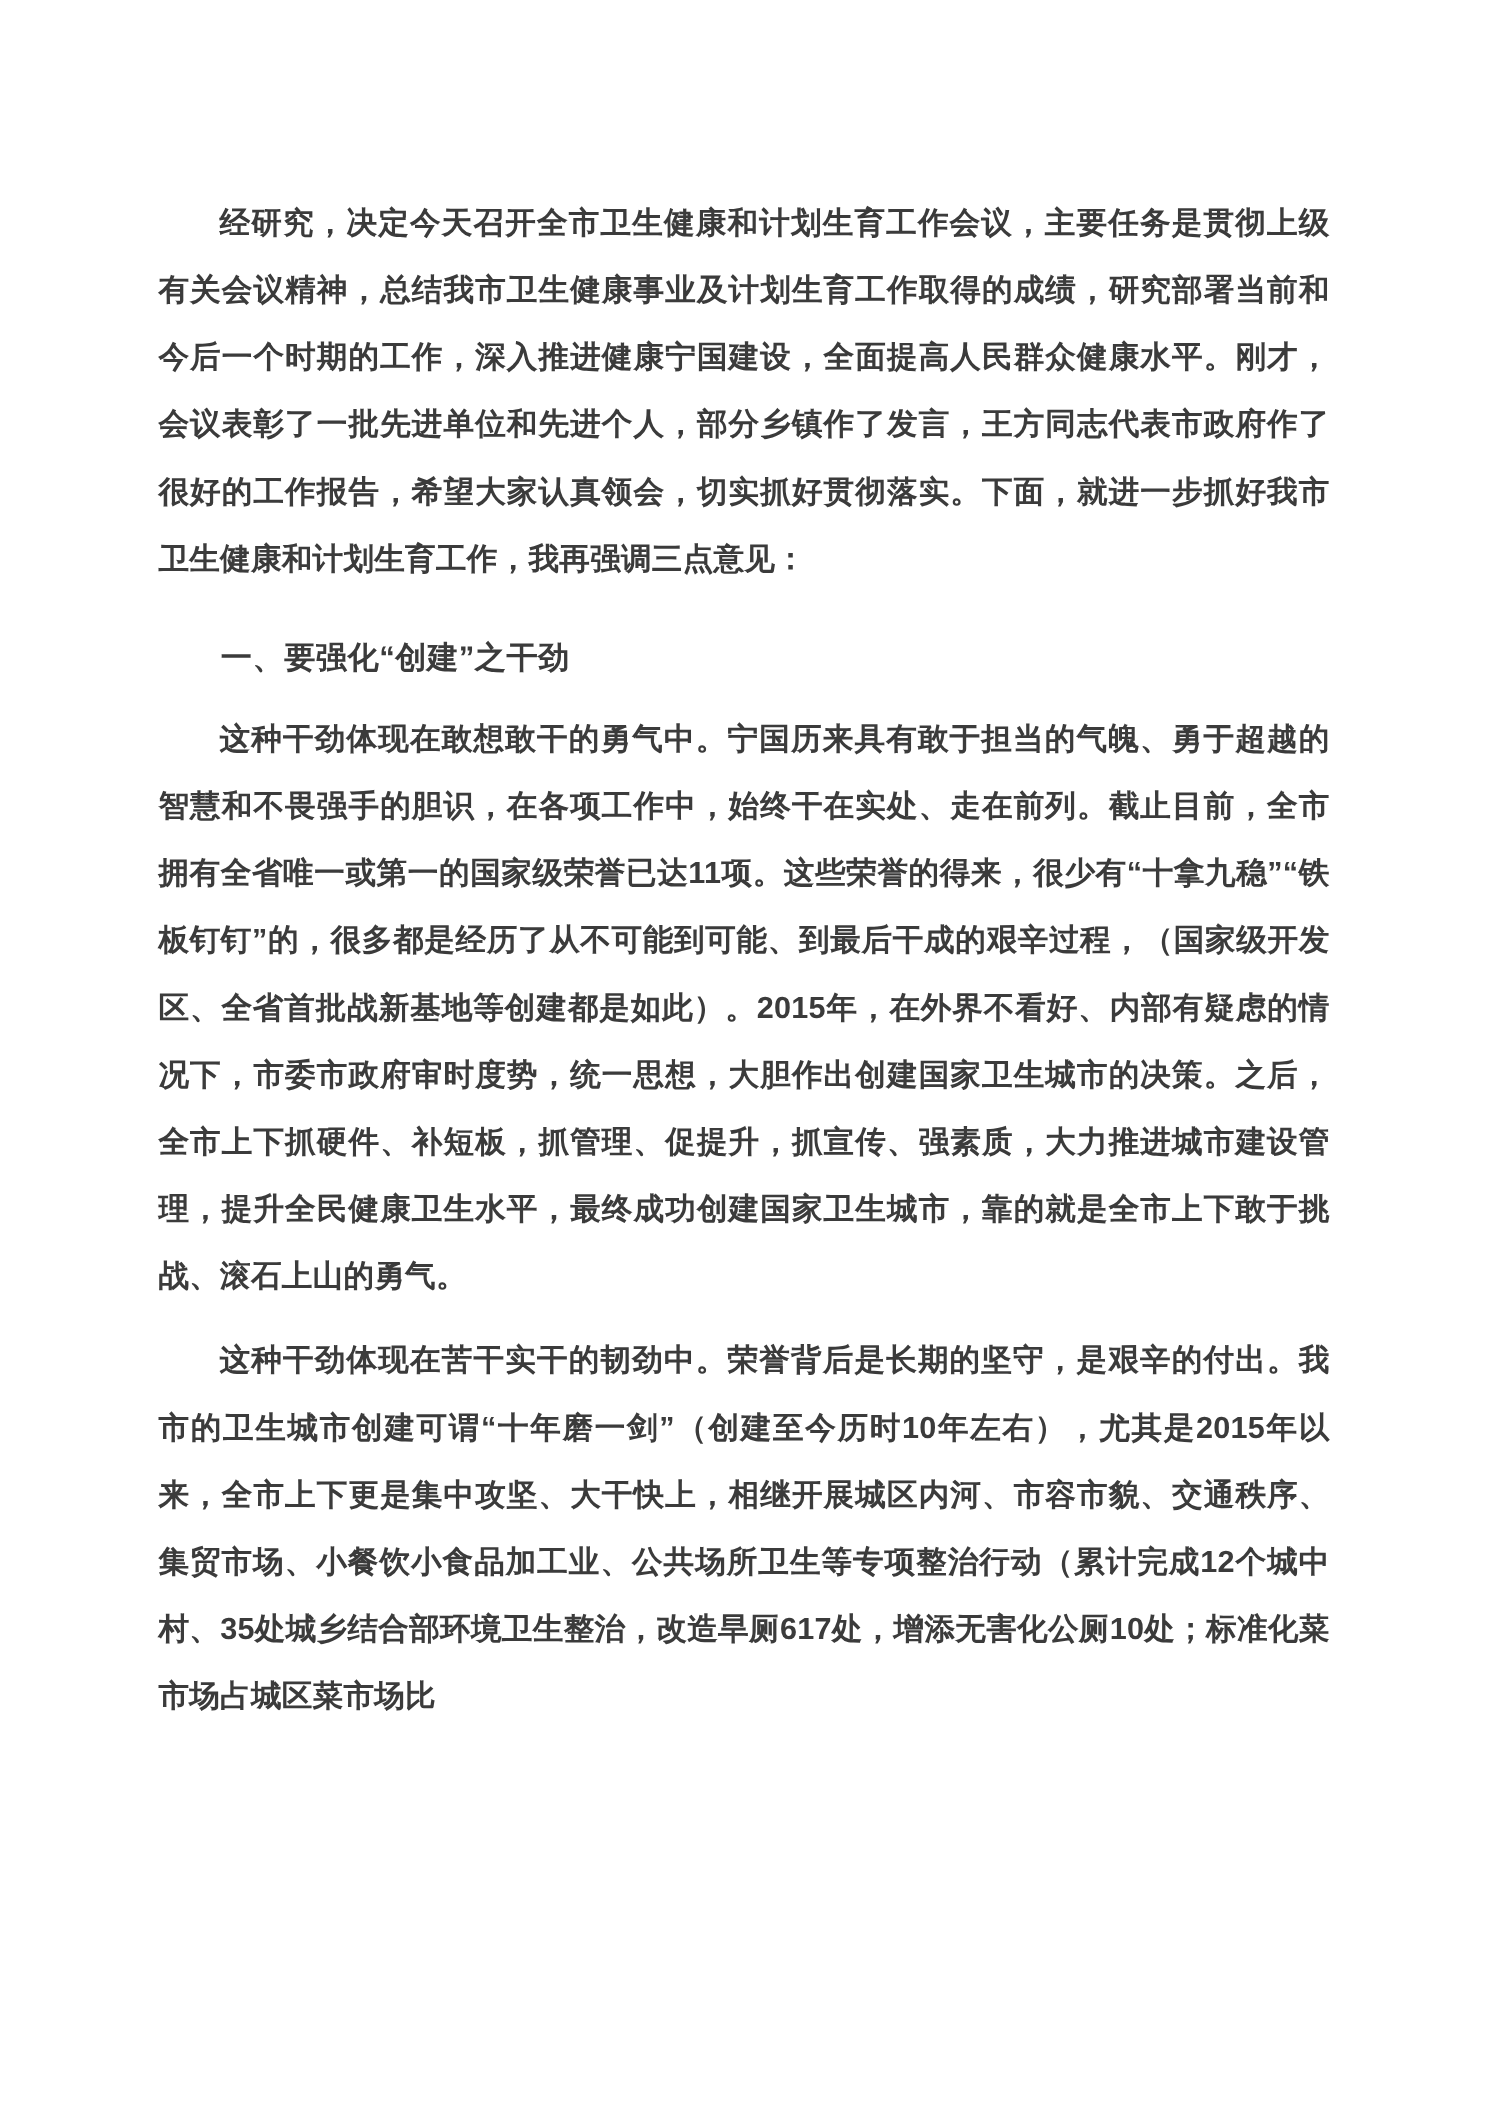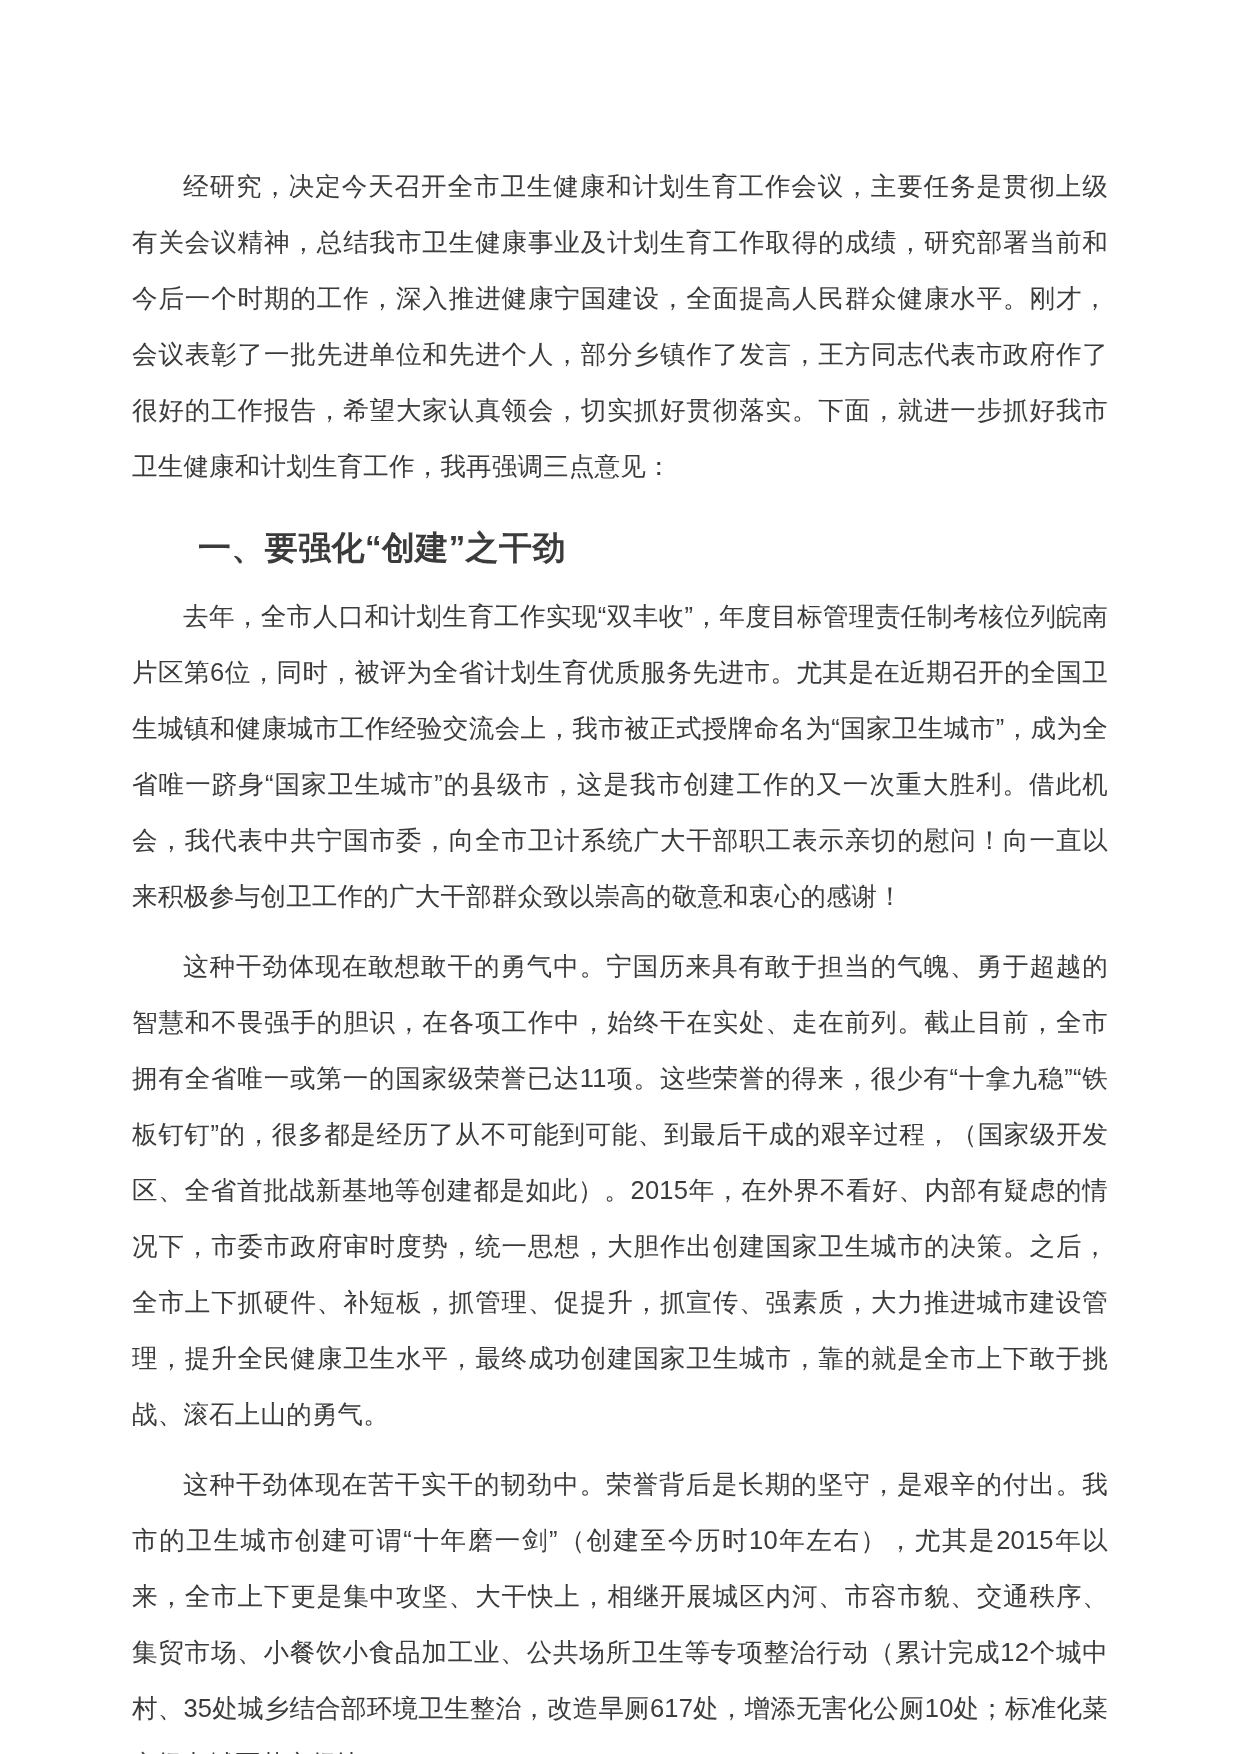--- a/index.html
+++ b/index.html
@@ -27,47 +27,46 @@
   p.para {
     margin: 0 0 0 0;
     padding: 0;
     text-indent: 2em;
     font-size: 25.5px;
     line-height: 56px;
     color: #3b3b3b;
     text-align: justify;
     text-justify: inter-ideograph;
     letter-spacing: 0.2px;
-    font-weight: 400;
+    font-weight: 700;
   }
   p.para + p.para {
     margin-top: 14px;
   }
   h2.section-heading {
     margin: 30px 0 16px 0;
     padding: 0;
     text-indent: 2em;
-    font-size: 33px;
+    font-size: 26px;
     line-height: 48px;
     color: #3b3b3b;
     font-weight: 700;
     letter-spacing: 0.4px;
   }
 </style>
 </head>
 <body>
 
 <div class="page">
   <div class="doc-body">
 
     <p class="para">经研究，决定今天召开全市卫生健康和计划生育工作会议，主要任务是贯彻上级有关会议精神，总结我市卫生健康事业及计划生育工作取得的成绩，研究部署当前和今后一个时期的工作，深入推进健康宁国建设，全面提高人民群众健康水平。刚才，会议表彰了一批先进单位和先进个人，部分乡镇作了发言，王方同志代表市政府作了很好的工作报告，希望大家认真领会，切实抓好贯彻落实。下面，就进一步抓好我市卫生健康和计划生育工作，我再强调三点意见：</p>
 
     <h2 class="section-heading">一、要强化“创建”之干劲</h2>
 
-    <p class="para">去年，全市人口和计划生育工作实现“双丰收”，年度目标管理责任制考核位列皖南片区第6位，同时，被评为全省计划生育优质服务先进市。尤其是在近期召开的全国卫生城镇和健康城市工作经验交流会上，我市被正式授牌命名为“国家卫生城市”，成为全省唯一跻身“国家卫生城市”的县级市，这是我市创建工作的又一次重大胜利。借此机会，我代表中共宁国市委，向全市卫计系统广大干部职工表示亲切的慰问！向一直以来积极参与创卫工作的广大干部群众致以崇高的敬意和衷心的感谢！</p>
 
 
     <p class="para">这种干劲体现在敢想敢干的勇气中。宁国历来具有敢于担当的气魄、勇于超越的智慧和不畏强手的胆识，在各项工作中，始终干在实处、走在前列。截止目前，全市拥有全省唯一或第一的国家级荣誉已达11项。这些荣誉的得来，很少有“十拿九稳”“铁板钉钉”的，很多都是经历了从不可能到可能、到最后干成的艰辛过程，（国家级开发区、全省首批战新基地等创建都是如此）。2015年，在外界不看好、内部有疑虑的情况下，市委市政府审时度势，统一思想，大胆作出创建国家卫生城市的决策。之后，全市上下抓硬件、补短板，抓管理、促提升，抓宣传、强素质，大力推进城市建设管理，提升全民健康卫生水平，最终成功创建国家卫生城市，靠的就是全市上下敢于挑战、滚石上山的勇气。</p>
 
     <p class="para">这种干劲体现在苦干实干的韧劲中。荣誉背后是长期的坚守，是艰辛的付出。我市的卫生城市创建可谓“十年磨一剑”（创建至今历时10年左右），尤其是2015年以来，全市上下更是集中攻坚、大干快上，相继开展城区内河、市容市貌、交通秩序、集贸市场、小餐饮小食品加工业、公共场所卫生等专项整治行动（累计完成12个城中村、35处城乡结合部环境卫生整治，改造旱厕617处，增添无害化公厕10处；标准化菜市场占城区菜市场比</p>
 
   </div>
 </div>
 
 </body></html>

